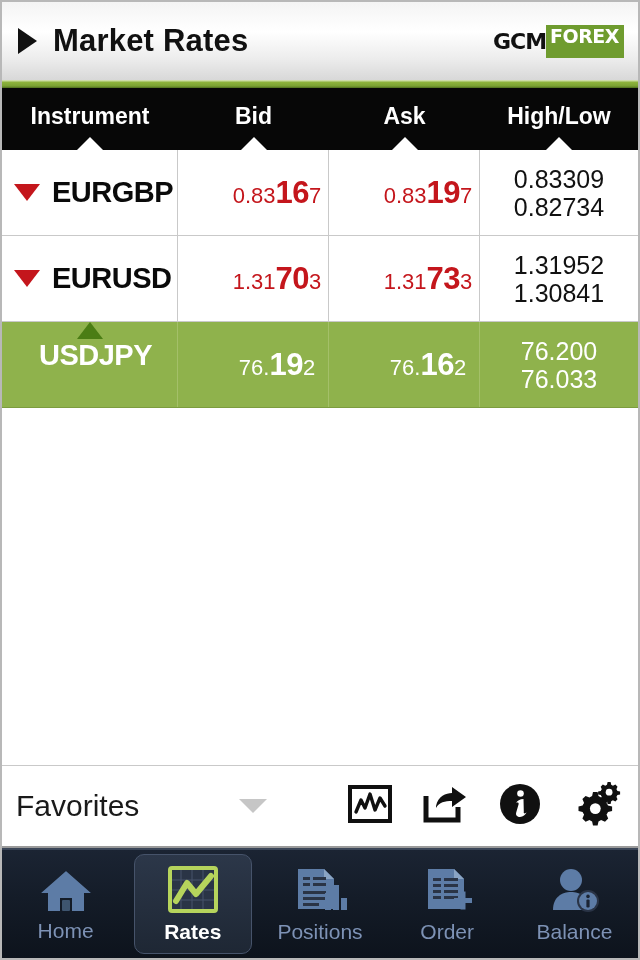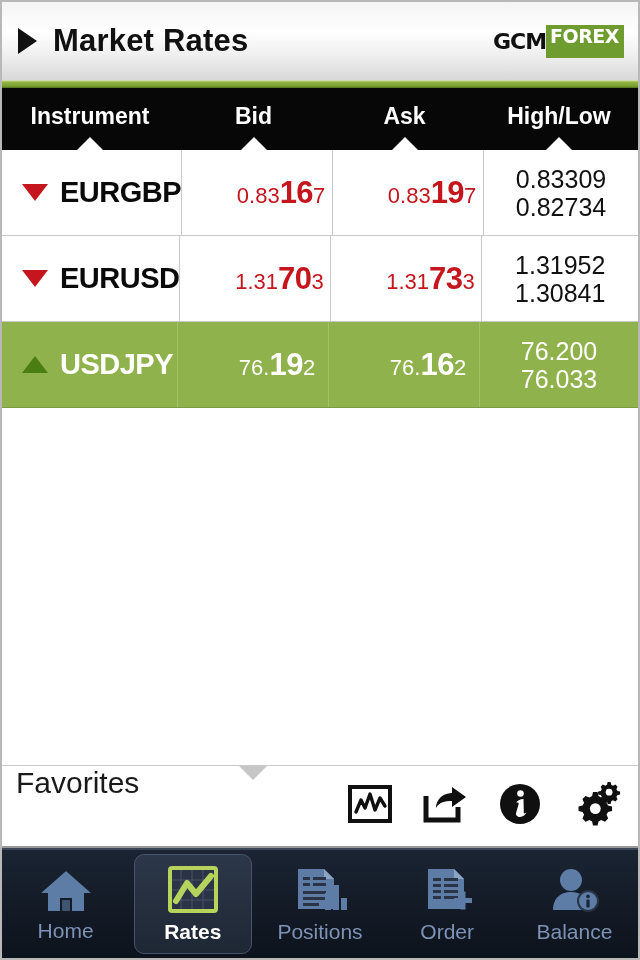--- a/index.html
+++ b/index.html
@@ -125,26 +125,26 @@
     background: #8fb24c;
     border-bottom: 1px solid #7c9c3f;
   }
   .cell {
     display: flex;
     align-items: center;
     justify-content: center;
     border-right: 1px solid #c9c9c9;
     height: 100%;
   }
-  .up-row .cell { border-right: 1px solid #a4c069; }
+  .up-row .cell { border-right: 1px solid #a4c069; flex-direction: column; }
   .cell.col-hl { border-right: none; }
 
   .cell.instrument {
     justify-content: flex-start;
-    padding-left: 20px;
+    padding-left: 12px;
   }
   .tri {
     width: 0; height: 0;
     margin-right: 12px;
     flex: 0 0 auto;
   }
   .tri.down {
     border-left: 13px solid transparent;
     border-right: 13px solid transparent;
     border-top: 17px solid #c4161c;
@@ -184,20 +184,21 @@
     font-size: 25px;
   }
   .up-row .hilo { color: #ffffff; }
 
   
   .fav-bar {
     flex: 0 0 82px;
     height: 82px;
     background: #ffffff;
     display: flex;
+    align-items: center;
     padding: 0 16px 0 14px;
     border-bottom: 2px solid #9a9a9a;
   }
   .fav-label {
     font-size: 30px;
     color: #1a1a1a;
     flex: 0 0 auto;
   }
   .fav-caret {
     width: 0; height: 0;

